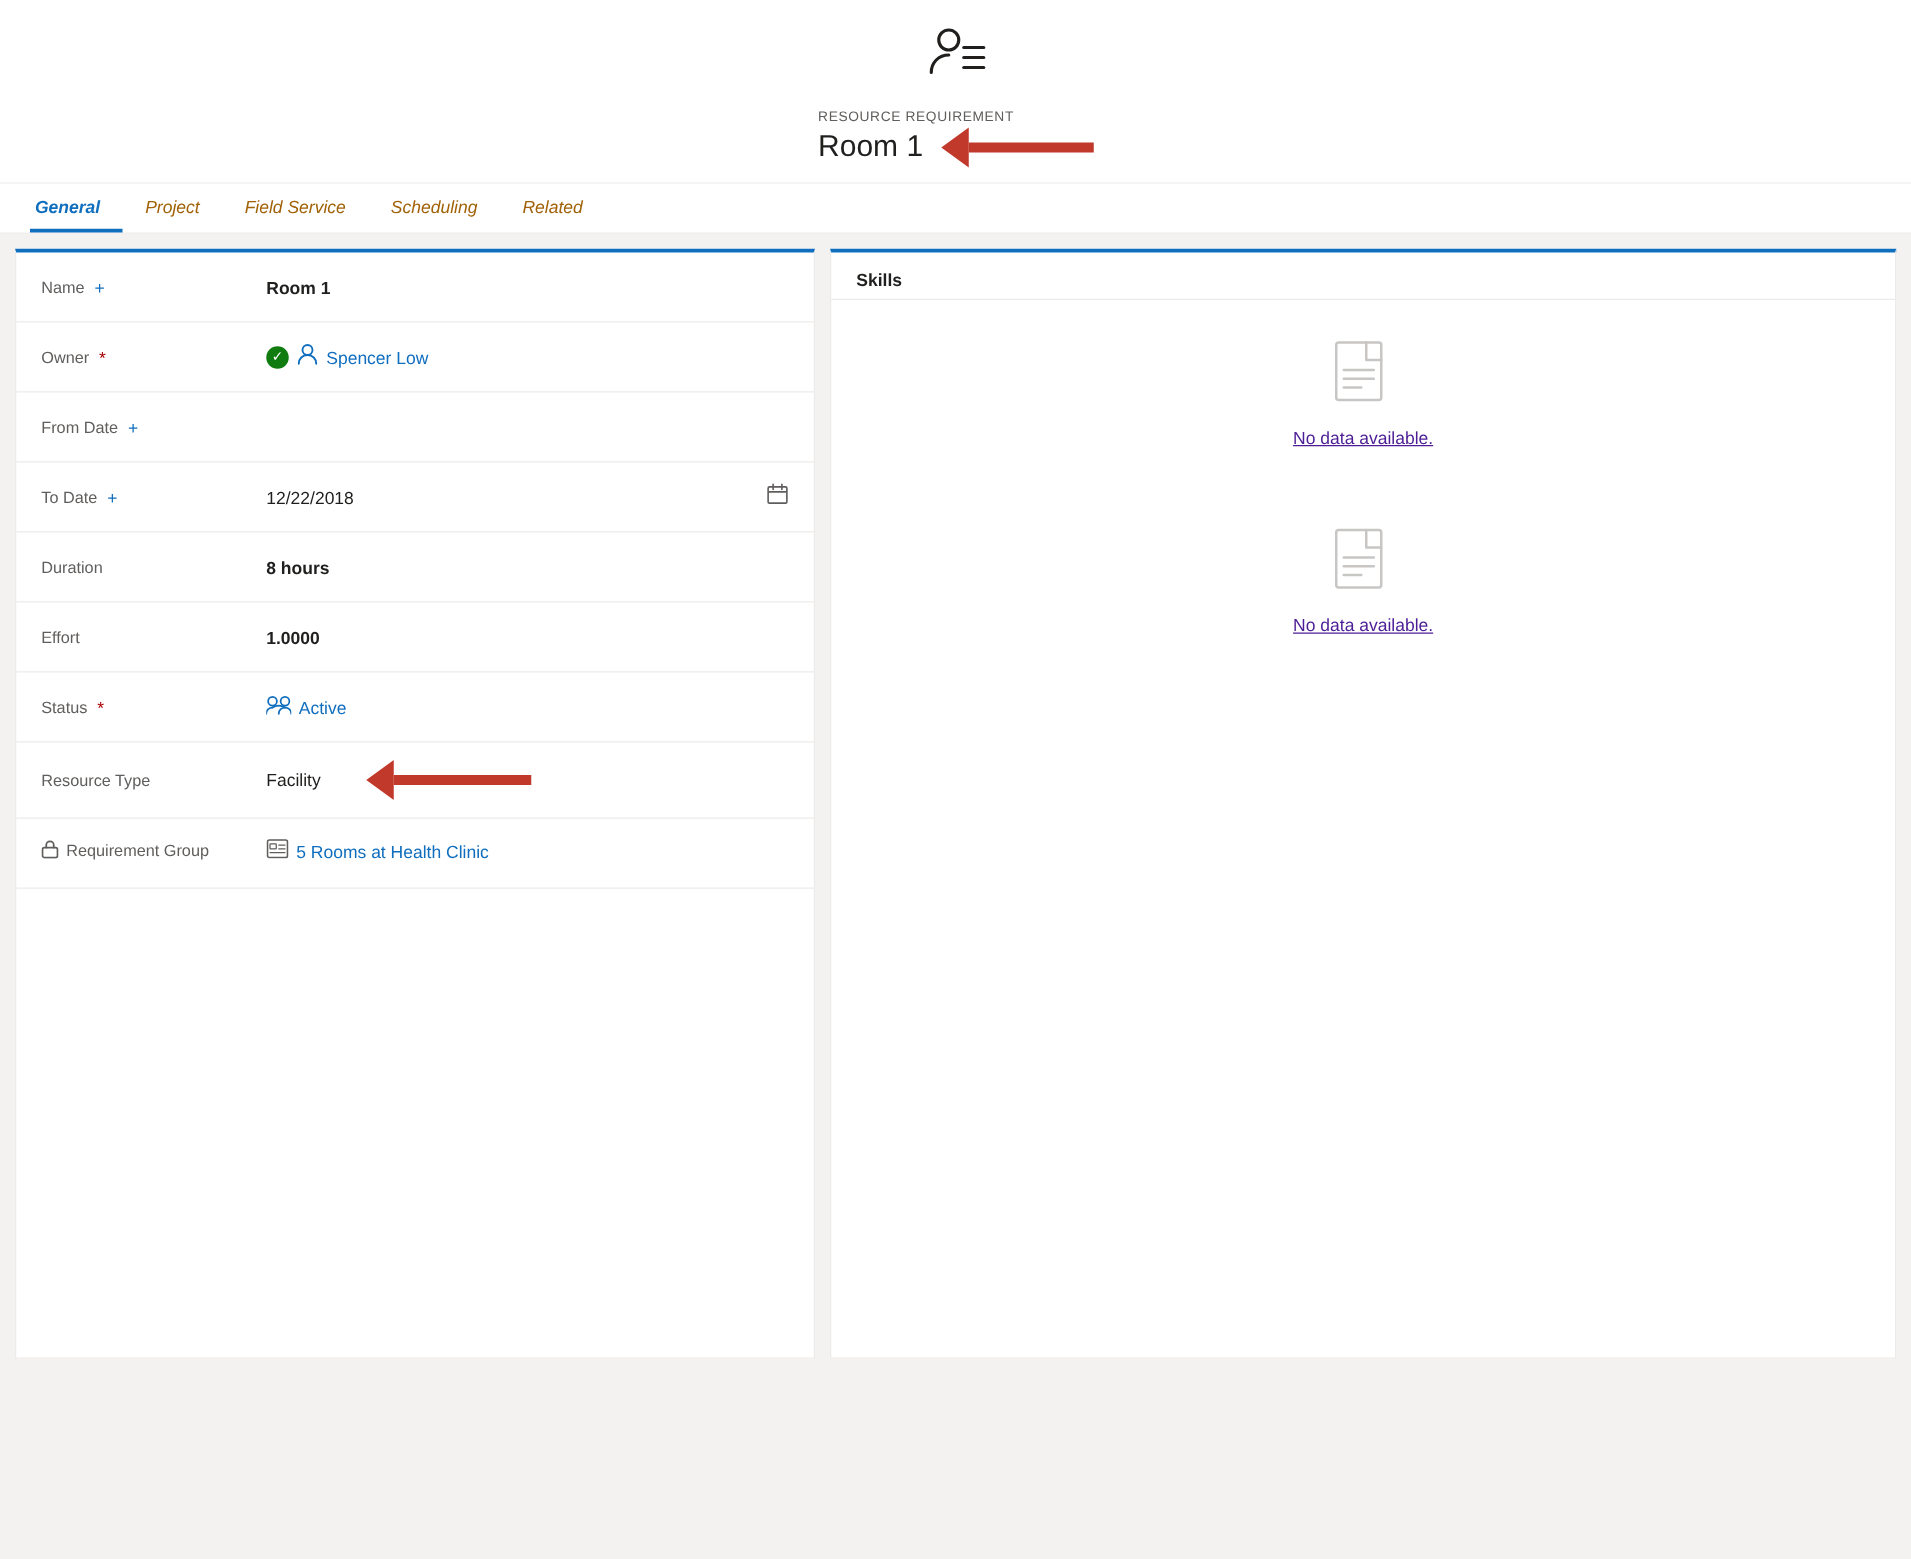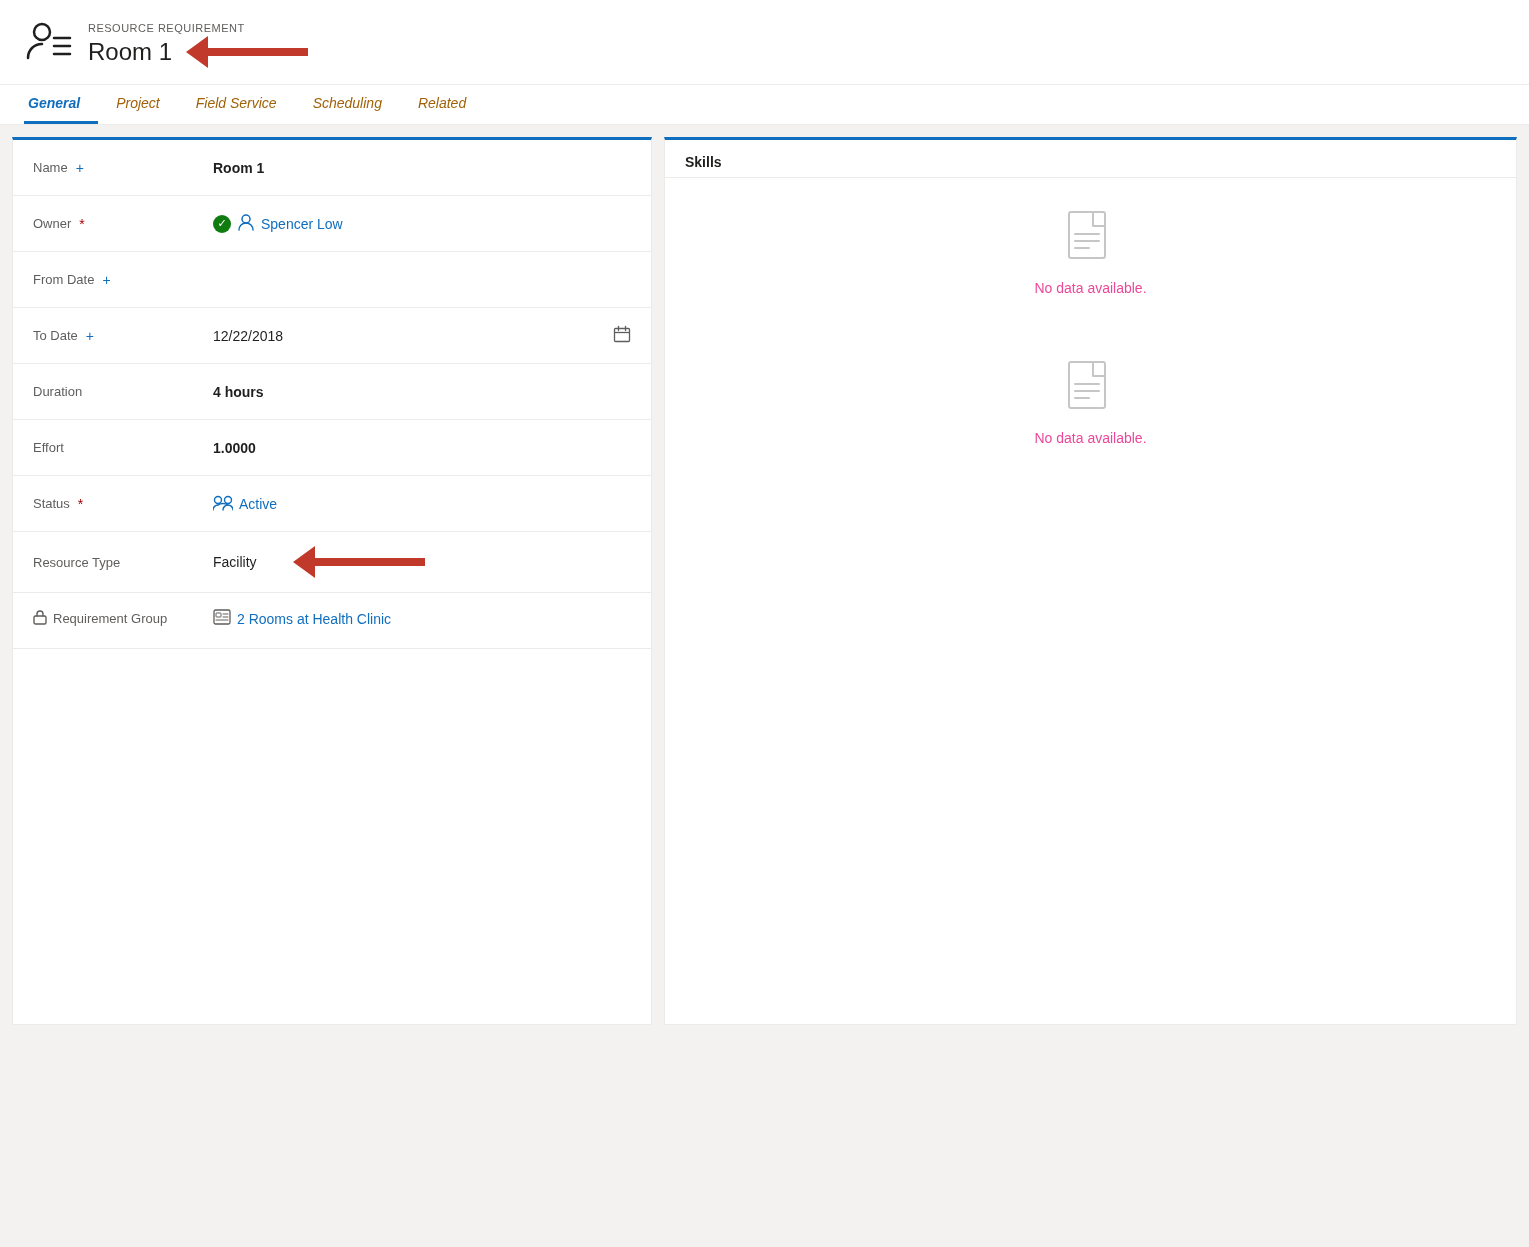--- a/index.html
+++ b/index.html
@@ -11,20 +11,21 @@
     }
 
     
     .header {
       background: #fff;
       padding: 18px 24px 12px 24px;
       border-bottom: 1px solid #edebe9;
       display: flex;
       align-items: center;
       gap: 16px;
+      flex-direction: column;
     }
     .header-icon {
       font-size: 36px;
       color: #323130;
       line-height: 1;
     }
     .header-text .entity-type {
       font-size: 11px;
       color: #605e5c;
       text-transform: uppercase;
@@ -228,21 +229,22 @@
       width: 52px;
       height: 60px;
       position: relative;
     }
     .doc-icon svg {
       width: 52px;
       height: 60px;
     }
     .no-data-text {
       font-size: 14px;
-      color: #ec4899;
+      color: #4c1d95;
+      text-decoration: underline;
     }
   </style>
 </head>
 <body>
 
 <div class="header">
   <div class="header-icon">
     
     <svg width="48" height="48" viewBox="0 0 48 48" fill="none" xmlns="http://www.w3.org/2000/svg">
       <circle cx="18" cy="14" r="8" stroke="#201f1e" stroke-width="2.5" fill="none"></circle>
@@ -321,21 +323,21 @@
             <line x1="1.5" y1="7.5" x2="16.5" y2="7.5" stroke="#605e5c" stroke-width="1.3"></line>
             <line x1="5.5" y1="1.5" x2="5.5" y2="5.5" stroke="#605e5c" stroke-width="1.3" stroke-linecap="round"></line>
             <line x1="12.5" y1="1.5" x2="12.5" y2="5.5" stroke="#605e5c" stroke-width="1.3" stroke-linecap="round"></line>
           </svg>
         </span>
       </div>
     </div>
 
     <div class="form-row">
       <div class="field-label">Duration</div>
-      <div class="field-value bold">4 hours</div>
+      <div class="field-value bold">8 hours</div>
     </div>
 
     <div class="form-row">
       <div class="field-label">Effort</div>
       <div class="field-value bold">1.0000</div>
     </div>
 
     <div class="form-row">
       <div class="field-label">
         <span>Status</span>
@@ -379,21 +381,21 @@
       <div class="field-value link">
         <span class="req-group-icon">
           <svg width="18" height="16" viewBox="0 0 18 16" fill="none" xmlns="http://www.w3.org/2000/svg">
             <rect x="1" y="1" width="16" height="14" rx="1.5" stroke="#605e5c" stroke-width="1.3" fill="none"></rect>
             <rect x="3" y="4" width="5" height="4" rx="0.5" stroke="#605e5c" stroke-width="1" fill="none"></rect>
             <line x1="10" y1="5" x2="15" y2="5" stroke="#605e5c" stroke-width="1" stroke-linecap="round"></line>
             <line x1="10" y1="8" x2="15" y2="8" stroke="#605e5c" stroke-width="1" stroke-linecap="round"></line>
             <line x1="3" y1="11" x2="15" y2="11" stroke="#605e5c" stroke-width="1" stroke-linecap="round"></line>
           </svg>
         </span>
-        <span>2 Rooms at Health Clinic</span>
+        <span>5 Rooms at Health Clinic</span>
       </div>
     </div>
 
   </div>
 
   <div class="right-panel">
 
     <div class="section-header">Skills</div>
     <div class="no-data-section">
       <div class="doc-icon">

